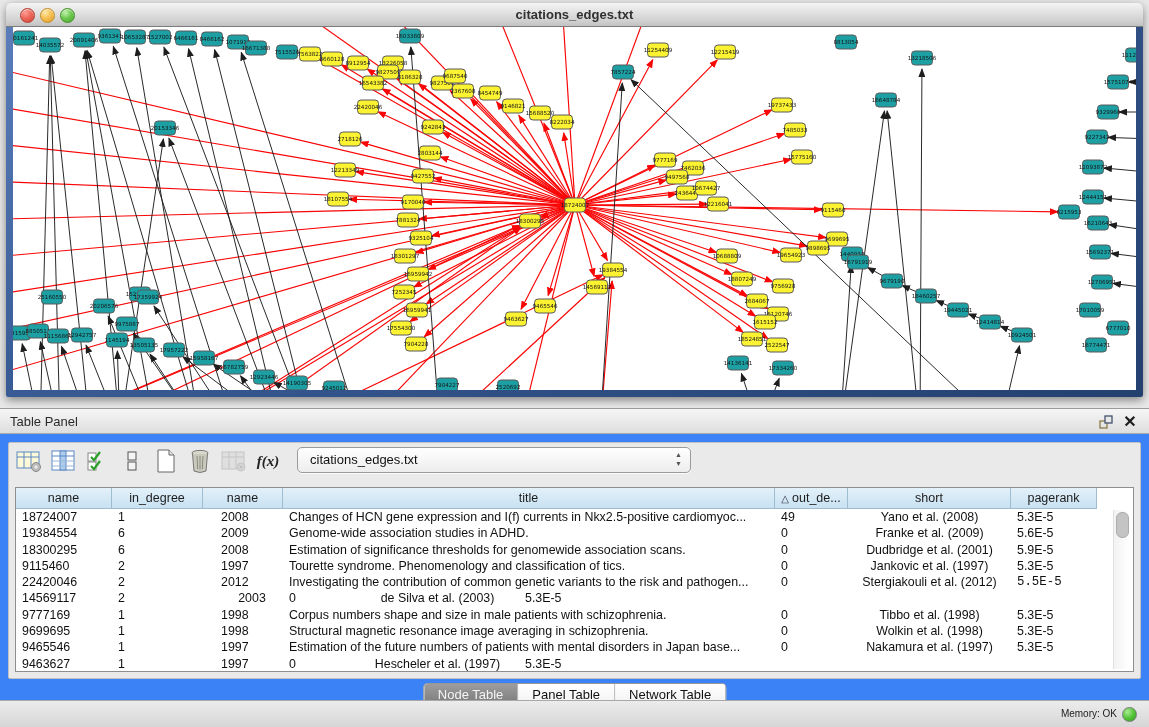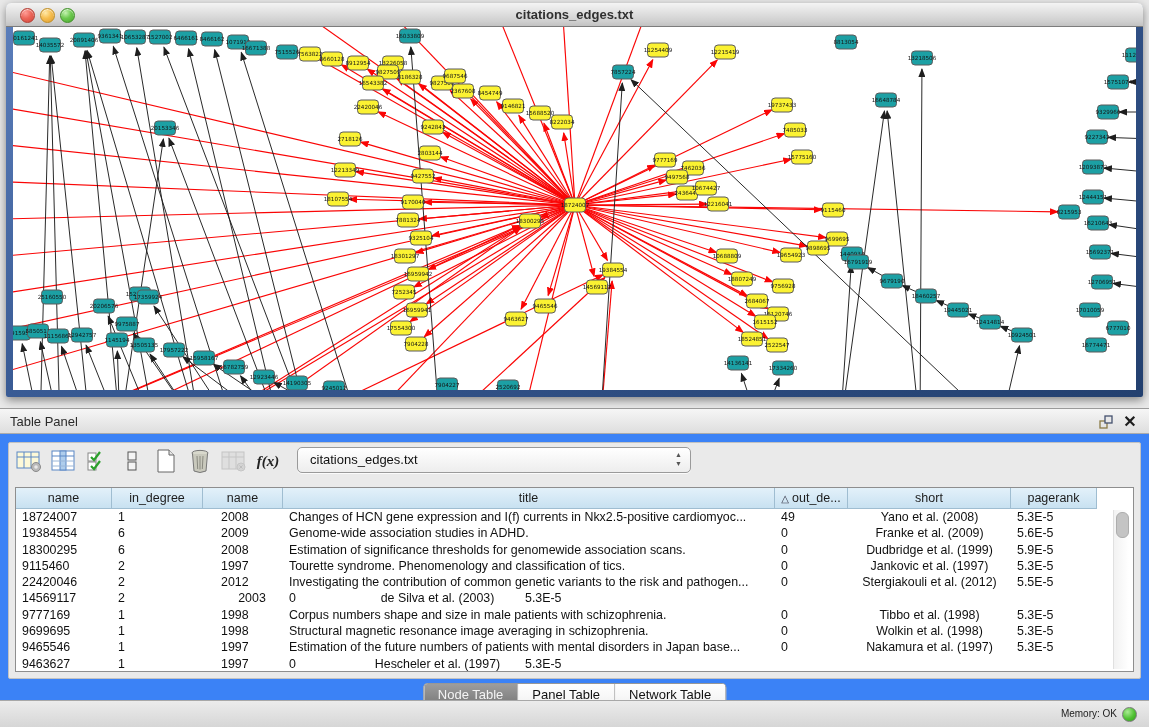--- a/index.html
+++ b/index.html
@@ -818,40 +818,40 @@
             <div class="td" style="width: 73px;">0</div>
             <div class="td center" style="width: 163px;">Franke et al. (2009)</div>
             <div class="td" style="width: 86px;">5.6E-5</div>
           </div>
           <div class="trow">
             <div class="td" style="width: 96px;">18300295</div>
             <div class="td" style="width: 91px;">6</div>
             <div class="td yearpad" style="width: 80px;">2008</div>
             <div class="td" style="width: 492px;">Estimation of significance thresholds for genomewide association scans.</div>
             <div class="td" style="width: 73px;">0</div>
-            <div class="td center" style="width: 163px;">Dudbridge et al. (1999)</div>
+            <div class="td center" style="width: 163px;">Dudbridge et al. (2001)</div>
             <div class="td" style="width: 86px;">5.9E-5</div>
           </div>
           <div class="trow">
             <div class="td" style="width: 96px;">9115460</div>
             <div class="td" style="width: 91px;">2</div>
             <div class="td yearpad" style="width: 80px;">1997</div>
             <div class="td" style="width: 492px;">Tourette syndrome. Phenomenology and classification of tics.</div>
             <div class="td" style="width: 73px;">0</div>
             <div class="td center" style="width: 163px;">Jankovic et al. (1997)</div>
             <div class="td" style="width: 86px;">5.3E-5</div>
           </div>
           <div class="trow">
             <div class="td" style="width: 96px;">22420046</div>
             <div class="td" style="width: 91px;">2</div>
             <div class="td yearpad" style="width: 80px;">2012</div>
             <div class="td" style="width: 492px;">Investigating the contribution of common genetic variants to the risk and pathogen...</div>
             <div class="td" style="width: 73px;">0</div>
             <div class="td center" style="width: 163px;">Stergiakouli et al. (2012)</div>
-            <div class="td" style="width: 86px;">5.5E-5</div>
+            <div class="td" style="width: 86px; font-family: Liberation Mono, monospace;">5.5E-5</div>
           </div>
           <div class="trow">
             <div class="td" style="width: 96px;">14569117</div>
             <div class="td" style="width: 91px;">2</div>
             <div class="td yearpad" style="width: 80px; text-align: center;">2003</div>
             <div class="td" style="width: 73px;">0</div>
             <div class="td center" style="width: 163px;">de Silva et al. (2003)</div>
             <div class="td" style="width: 86px;">5.3E-5</div>
           </div>
           <div class="trow">

